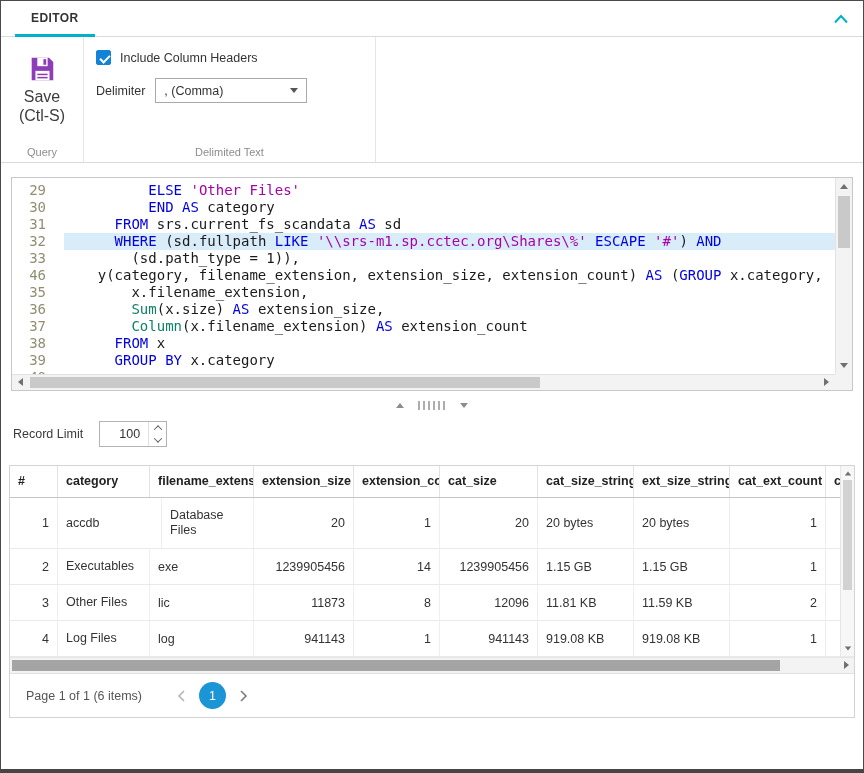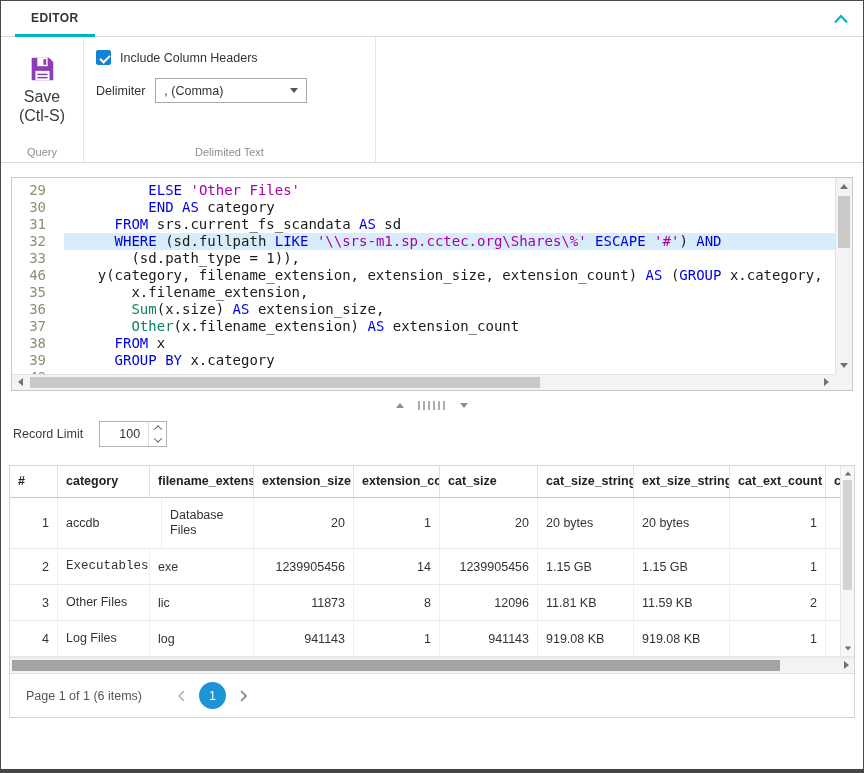--- a/index.html
+++ b/index.html
@@ -154,21 +154,21 @@
 <div class="editor">
   <div class="code-view">
       <div class="code-line"><span class="gutter">29</span><span class="code-text"><span class="tok-p">          </span><span class="tok-k">ELSE</span><span class="tok-p"> </span><span class="tok-s">'Other Files'</span></span></div>
       <div class="code-line"><span class="gutter">30</span><span class="code-text"><span class="tok-p">          </span><span class="tok-k">END</span><span class="tok-p"> </span><span class="tok-k">AS</span><span class="tok-p"> category</span></span></div>
       <div class="code-line"><span class="gutter">31</span><span class="code-text"><span class="tok-p">      </span><span class="tok-k">FROM</span><span class="tok-p"> srs.current_fs_scandata </span><span class="tok-k">AS</span><span class="tok-p"> sd</span></span></div>
       <div class="code-line hl"><span class="gutter">32</span><span class="code-text"><span class="tok-p">      </span><span class="tok-k">WHERE</span><span class="tok-p"> (sd.fullpath </span><span class="tok-k">LIKE</span><span class="tok-p"> </span><span class="tok-s">'\\srs-m1.sp.cctec.org\Shares\%'</span><span class="tok-p"> </span><span class="tok-k">ESCAPE</span><span class="tok-p"> </span><span class="tok-s">'#'</span><span class="tok-p">) </span><span class="tok-k">AND</span></span></div>
       <div class="code-line"><span class="gutter">33</span><span class="code-text"><span class="tok-p">        (sd.path_type = 1)),</span></span></div>
       <div class="code-line"><span class="gutter">46</span><span class="code-text"><span class="tok-p">    y(category, filename_extension, extension_size, extension_count) </span><span class="tok-k">AS</span><span class="tok-p"> (</span><span class="tok-k">GROUP</span><span class="tok-p"> x.category,</span></span></div>
       <div class="code-line"><span class="gutter">35</span><span class="code-text"><span class="tok-p">        x.filename_extension,</span></span></div>
       <div class="code-line"><span class="gutter">36</span><span class="code-text"><span class="tok-p">        </span><span class="tok-f">Sum</span><span class="tok-p">(x.size) </span><span class="tok-k">AS</span><span class="tok-p"> extension_size,</span></span></div>
-      <div class="code-line"><span class="gutter">37</span><span class="code-text"><span class="tok-p">        </span><span class="tok-f">Other</span><span class="tok-p">(x.filename_extension) </span><span class="tok-k">AS</span><span class="tok-p"> extension_count</span></span></div>
+      <div class="code-line"><span class="gutter">37</span><span class="code-text"><span class="tok-p">        </span><span class="tok-f">Column</span><span class="tok-p">(x.filename_extension) </span><span class="tok-k">AS</span><span class="tok-p"> extension_count</span></span></div>
       <div class="code-line"><span class="gutter">38</span><span class="code-text"><span class="tok-p">      </span><span class="tok-k">FROM</span><span class="tok-p"> x</span></span></div>
       <div class="code-line"><span class="gutter">39</span><span class="code-text"><span class="tok-p">      </span><span class="tok-k">GROUP BY</span><span class="tok-p"> x.category</span></span></div>
       <div class="code-line"><span class="gutter">40</span><span class="code-text"></span></div>
     </div>
   <div class="vscroll">
     <span class="tri-up a-top"></span>
     <span class="vthumb"></span>
     <span class="tri-down a-bot"></span>
   </div>
   <div class="hscroll">
@@ -221,21 +221,21 @@
         <div class="gcell right" style="width: 100px;">20</div>
         <div class="gcell right" style="width: 86px;">1</div>
         <div class="gcell right" style="width: 98px;">20</div>
         <div class="gcell" style="width: 96px;">20 bytes</div>
         <div class="gcell" style="width: 96px;">20 bytes</div>
         <div class="gcell right" style="width: 96px;">1</div>
         <div class="gcell" style="width: 22px;"></div>
       </div>
       <div class="grow">
         <div class="gcell right" style="width: 48px;">2</div>
-        <div class="gcell wrap" style="width: 92px; font-family: Liberation Mono, monospace;">Executables</div>
+        <div class="gcell wrap" style="width: 92px;">Executables</div>
         <div class="gcell" style="width: 104px;">exe</div>
         <div class="gcell right" style="width: 100px;">1239905456</div>
         <div class="gcell right" style="width: 86px;">14</div>
         <div class="gcell right" style="width: 98px;">1239905456</div>
         <div class="gcell" style="width: 96px;">1.15 GB</div>
         <div class="gcell" style="width: 96px;">1.15 GB</div>
         <div class="gcell right" style="width: 96px;">1</div>
         <div class="gcell" style="width: 22px;"></div>
       </div>
       <div class="grow">

